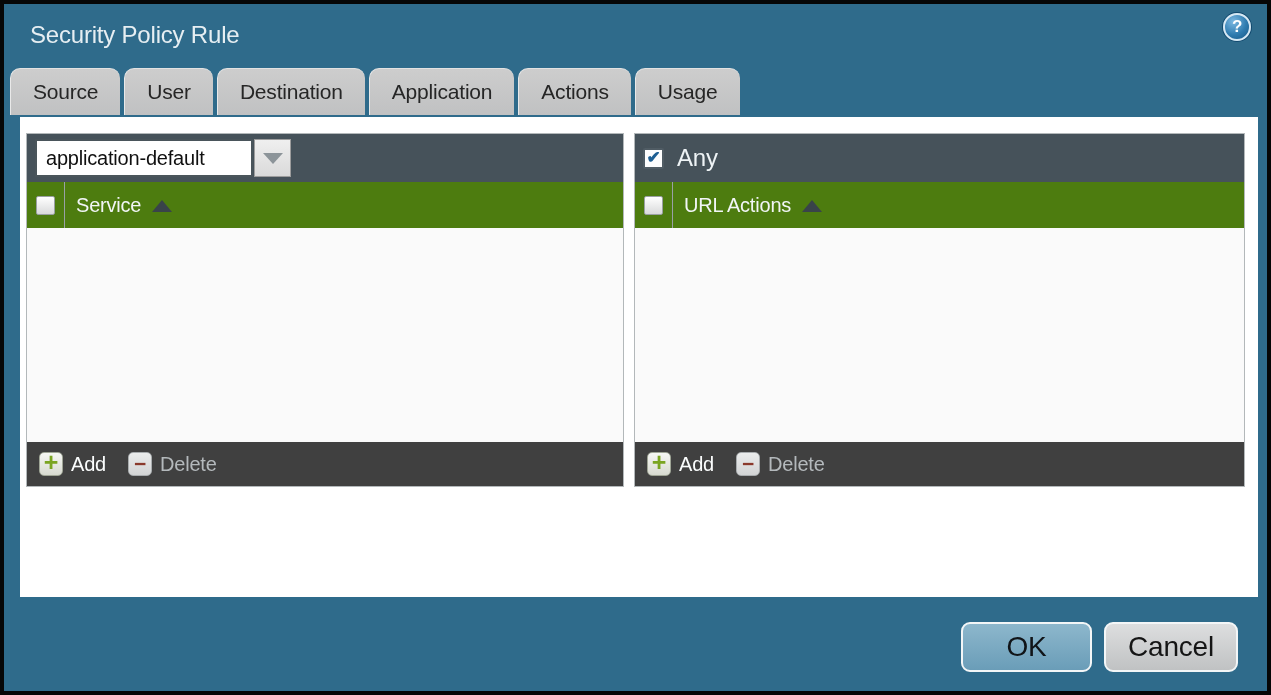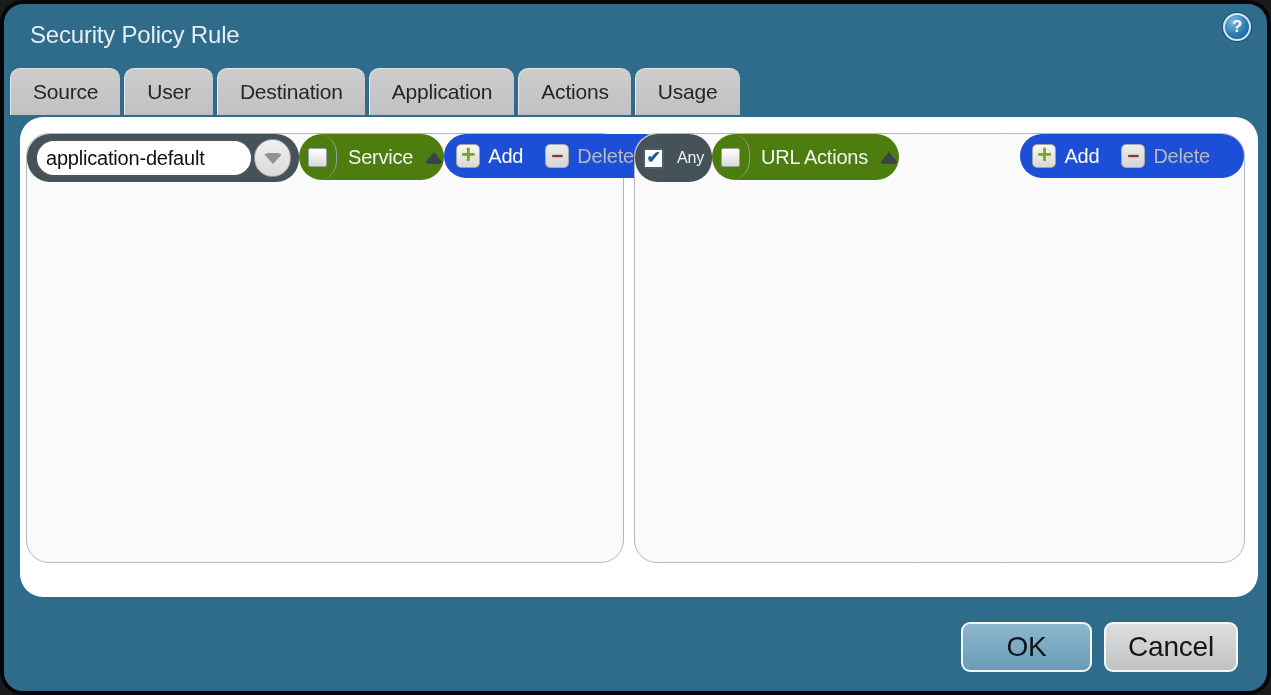--- a/index.html
+++ b/index.html
@@ -1,15 +1,15 @@
 <!DOCTYPE html>
 <html><head>
 <meta charset="utf-8">
 <style>
-  * { margin:0; padding:0; box-sizing:border-box;border-radius:23px; }
+  * { margin:0; padding:0; box-sizing:border-box; }
   html,body { background:#1a1a1a; }
   body { font-family:"Liberation Sans", sans-serif; }
 
   .window{
     position:relative;
     width:1271px; height:695px;
     background:#2f6b8b;
     border:4px solid #060606;
     overflow:hidden;
     letter-spacing:-0.2px;
@@ -50,54 +50,54 @@
     z-index:3;
   }
 
   
   .content{
     position:absolute; left:16px; top:113px;
     width:1238px; height:480px;
     background:#ffffff; z-index:2;
   }
   .panel{
-    position:absolute; top:16px; height:430px;
+    position:absolute; top:16px; height:354px;
     border:1px solid #b3b8ba;
-    display:flex; flex-direction:row;
+    display:flex; flex-direction:column;
     background:#fafafa;
   }
   .panel.left{ left:6px; width:598px; }
   .panel.right{ left:614px; width:611px; }
 
   .bar-dark{ height:48px; background:#46525a; display:flex; align-items:center;
              padding:0 8px; flex:0 0 auto; }
 
   .col-header{ height:46px; background:#4d7c0f; display:flex; align-items:stretch; flex:0 0 auto; cursor:pointer; }
   .check-cell{ width:38px; display:flex; align-items:center; justify-content:center;
                border-right:1px solid #99a0a5; flex:0 0 auto; }
   .col-label-wrap{ display:flex; align-items:center; padding-left:11px; }
   .col-label{ color:#f1f5f6; font-size:20px; }
   .sort-asc{ width:0; height:0; margin-left:11px; margin-top:2px;
              border-left:10px solid transparent; border-right:10px solid transparent;
              border-bottom:12px solid #39434a; }
 
   .list-body{ flex:1 1 auto; background:#fafafa; }
 
-  .footer-bar{ height:44px; background:#1d4ed8; display:flex; align-items:center;
+  .footer-bar{ height:44px; background:#404040; display:flex; align-items:center;
                padding:0 12px; flex:0 0 auto; }
 
   
   .cb{ width:19px; height:19px; border-radius:2px; cursor:pointer;
        background:linear-gradient(#ffffff,#d9dadb);
        border:1px solid #9aa0a3;
        display:flex; align-items:center; justify-content:center; }
   .cb.dark-border{ width:21px; height:21px; background:#fdfdfd; border:2px solid #505c64; }
   .cb.checked::before{ content:"\2714"; color:#1e5f93; font-size:17px; font-weight:bold;
                        margin-top:-2px; }
-  .any-label{ color:#eef3f5; font-size:16px; margin-left:13px; }
+  .any-label{ color:#eef3f5; font-size:24px; margin-left:13px; }
 
   
   .combo{ display:flex; align-items:center; margin-left:0; }
   .combo-input{
     width:218px; height:38px; background:#ffffff;
     border:2px solid #4a555b;
     display:flex; align-items:center; padding:0 9px;
     font-size:20px; color:#101010; cursor:text; white-space:nowrap; overflow:hidden;
   }
   .combo-btn{

